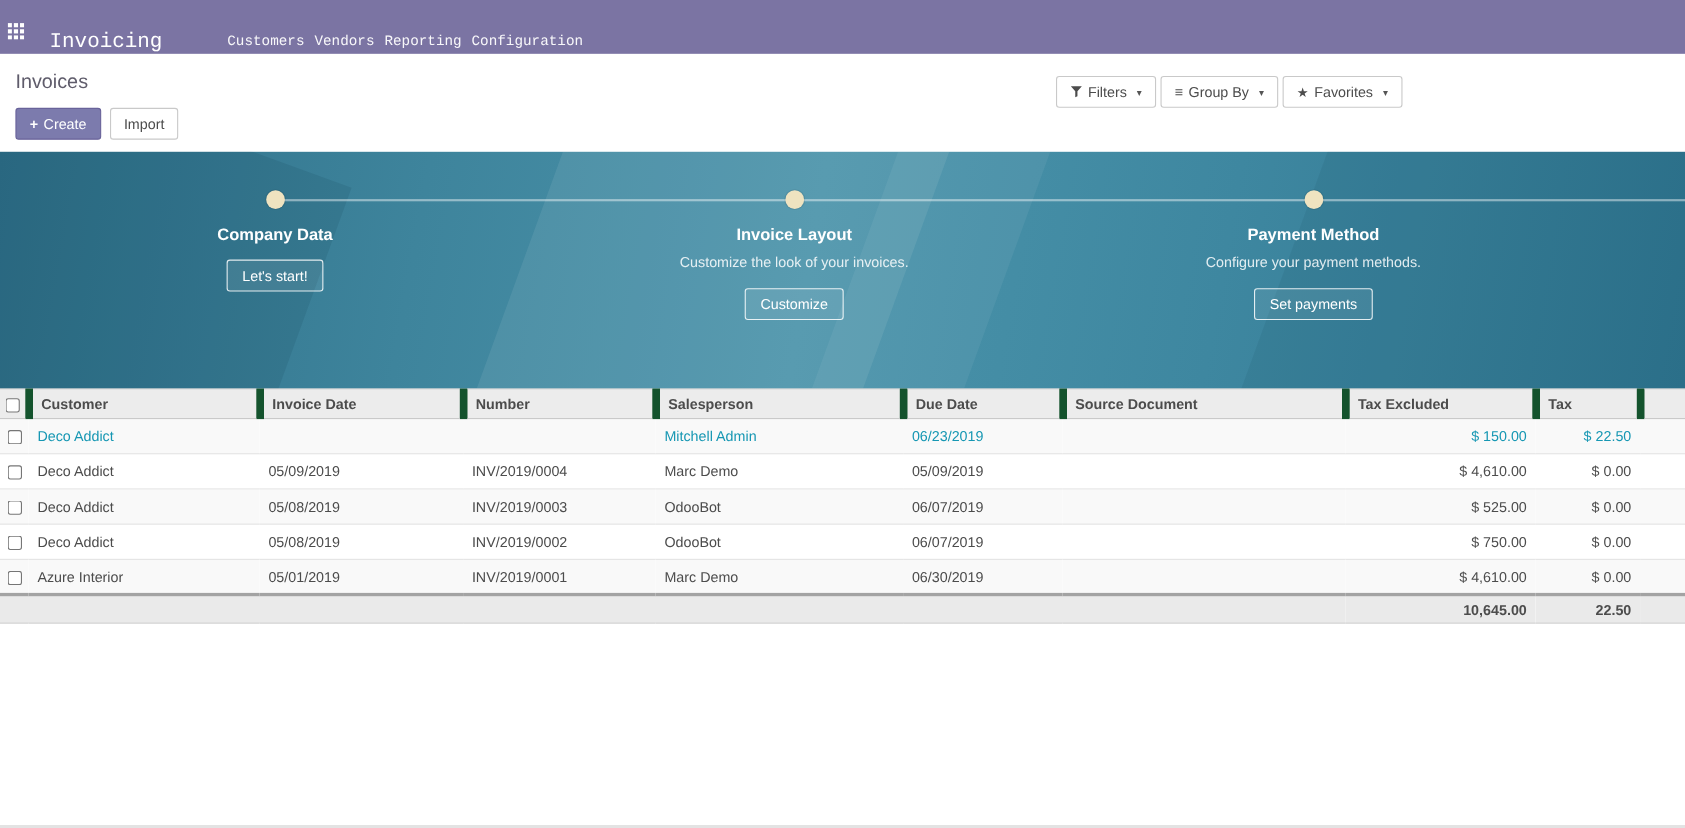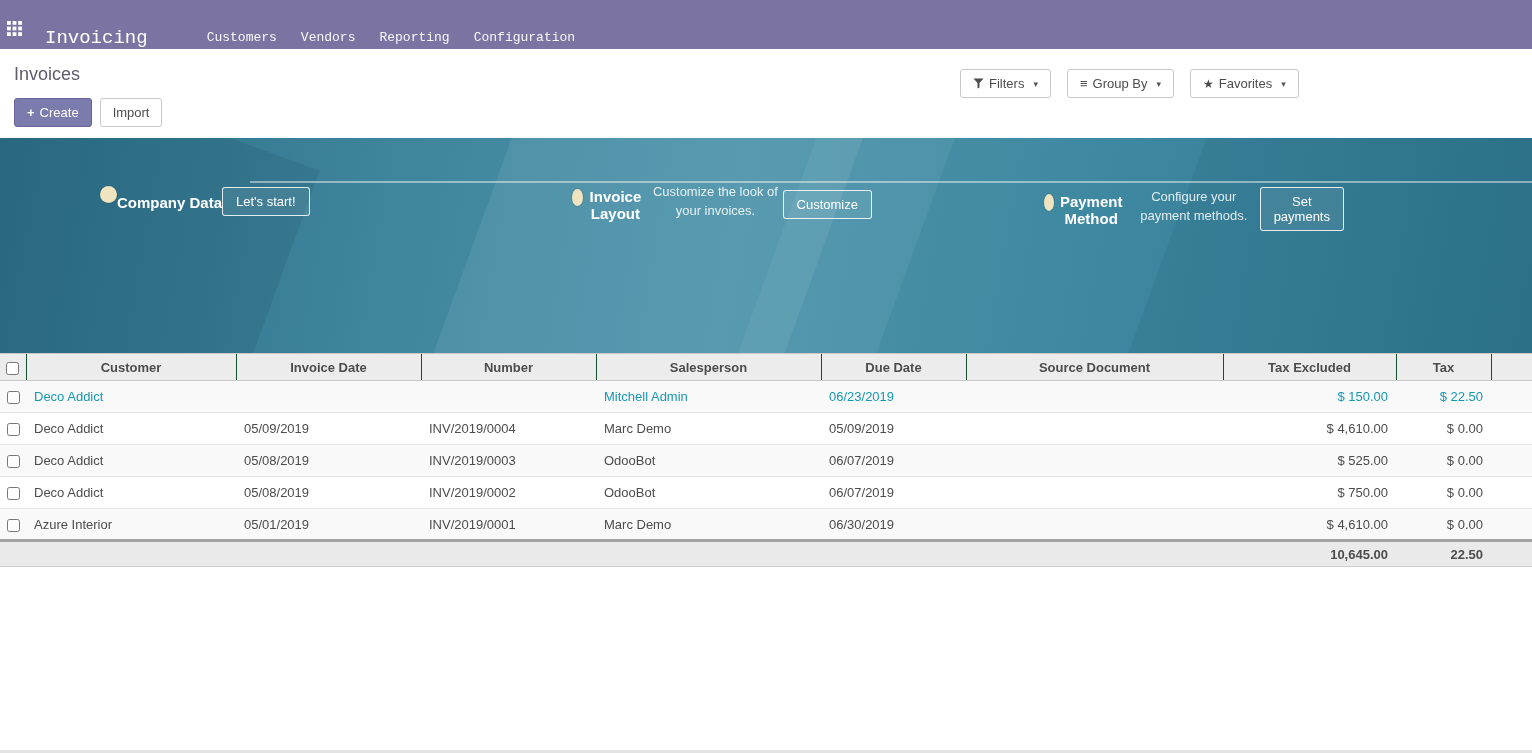--- a/index.html
+++ b/index.html
@@ -3,63 +3,63 @@
 <meta charset="utf-8">
 <style>
   * { box-sizing: border-box; margin: 0; padding: 0; }
   html,body { width:1532px; height:753px; overflow:hidden; }
   body { font-family:"Liberation Sans", sans-serif; background:#fff; position:relative; color:#4c4c4c; }
 
   
   .navbar { height:49px; background:#7b74a3; display:flex; align-items:flex-end; color:#fff;font-family:Liberation Mono, monospace; }
   .apps-toggle { padding:0 23px 0 7px; height:41px; display:flex; align-items:center; cursor:pointer; }
   .app-title { font-size:19px; font-weight:400; color:#fff; margin-right:57px; cursor:pointer; }
-  .nav-menus { display:flex; gap:20px; align-items:center;margin-top:12px; }
+  .nav-menus { display:flex; gap:5px; align-items:center;margin-top:12px; }
   .nav-item { font-size:13px; color:rgba(255,255,255,0.95); cursor:pointer; padding:4px 2px; }
 
   
   .control-panel { position:relative; height:89px; background:#fff; }
   .breadcrumb { position:absolute; left:14px; top:15px; font-size:18px; color:#5f5c6b; }
   .cp-buttons { position:absolute; left:14px; top:49px; display:flex; gap:8px; }
   .btn { height:29px; padding:0 12px; font-size:13px; border-radius:3px; cursor:pointer;
          background:#fff; border:1px solid #c9c9c9; color:#4c4c4c; display:flex; align-items:center; gap:5px; }
   .btn-primary { background:#7c7bad; border-color:#69639a; color:#fff; }
   .plus-glyph { font-weight:bold; font-size:13px; }
   .cp-right { position:absolute; left:960px; right:0; top:14px; }
   .search-input { width:100%; height:29px; border:1px solid #d5d5d5; border-right:none; padding:0 10px;
                   font-size:13px; color:#555; font-family:"Liberation Sans", sans-serif; outline:none; }
   .search-input::placeholder { color:#9a9a9a; }
-  .cp-filter-row { margin-top:6px; display:flex; gap:16px;align-items:center; }
+  .cp-filter-row { margin-top:6px; display:flex; gap:4px;align-items:center; }
   .caret { font-size:9px; color:#555; margin-left:4px; }
   .icon-glyph { font-size:13px; line-height:1; }
   .star-glyph { font-size:12px; }
 
   
   .banner { position:relative; height:215px; overflow:hidden;
             background:linear-gradient(100deg,#2e6f88 0%, #3e849c 25%, #4a93aa 48%, #3e87a0 72%, #2f7590 100%); }
   .banner .ov { position:absolute; transform:rotate(20deg); pointer-events:none; }
   .ov0 { left:-6%; top:-40px; width:24%; height:320px; background:rgba(0,40,60,0.10); }
   .ov1 { left:31%; top:-80px; width:330px; height:420px; background:rgba(255,255,255,0.08); }
   .ov2 { left:50%; top:-60px; width:130px; height:420px; background:rgba(255,255,255,0.06); }
   .ov3 { right:-4%; top:-100px; width:420px; height:460px; background:rgba(0,40,60,0.07); }
   .ob-line { position:absolute; top:43px; left:250px; right:0; height:2px; background:rgba(255,255,255,0.45); }
-  .ob-step { position:absolute; top:35px; width:300px; display:flex; flex-direction:row; align-items:center; text-align:center; }
+  .ob-step { position:absolute; top:35px; width:300px; display:flex; flex-direction:column; align-items:center; text-align:center; }
   .ob-step.s1 { left:100px; } .ob-step.s2 { left:572px; } .ob-step.s3 { left:1044px; }
   .ob-dot { width:17px; height:17px; border-radius:50%; background:#efe3c0; box-shadow:0 0 0 1px rgba(0,0,0,0.08); }
   .ob-title { margin-top:15px; font-size:15px; font-weight:bold; color:#fff; }
   .ob-desc { margin-top:7px; font-size:13px; line-height:19px; color:rgba(255,255,255,0.85); width:215px; }
   .ob-btn { margin-top:14px; background:rgba(255,255,255,0.08); border:1px solid rgba(255,255,255,0.85);
             color:#fff; font-size:13px; padding:6px 13px; border-radius:3px; cursor:pointer;
             font-family:"Liberation Sans", sans-serif; }
 
   
   table.listview { width:1532px; border-collapse:collapse; font-size:13px; color:#4c4c4c; table-layout:fixed; }
   .listview thead th { background:#ececec; border-top:1px solid #c9c9c9; border-bottom:1px solid #c9c9c9;
                        font-weight:bold; text-align:left; height:27px; padding:0 8px; cursor:pointer; }
-  .listview thead th + th { border-left:1px solid #14532d;text-align:center; }
+  .listview thead th + th { border-left:7px solid #14532d; }
   .listview td { height:32px; padding:0 8px; border-bottom:1px solid #e3e3e3; overflow:hidden; white-space:nowrap;margin-left:48px; }
   .listview .cb { text-align:center; padding:0; }
   .listview tbody tr:nth-child(odd) { background:#f9f9f9; }
   .listview tbody tr:nth-child(even) { background:#fff; }
   .listview tbody tr { cursor:pointer; }
   .num { text-align:right; }
   tr.draft td { color:#1697b3; }
   .listview tfoot td { background:#eaeaea; border-top:3px solid #a3a3a3; border-bottom:1px solid #cfcfcf;
                        font-weight:bold; height:26px; }
   .bottom-strip { position:absolute; left:0; right:0; bottom:0; height:3px; background:#e3e3e3; }

